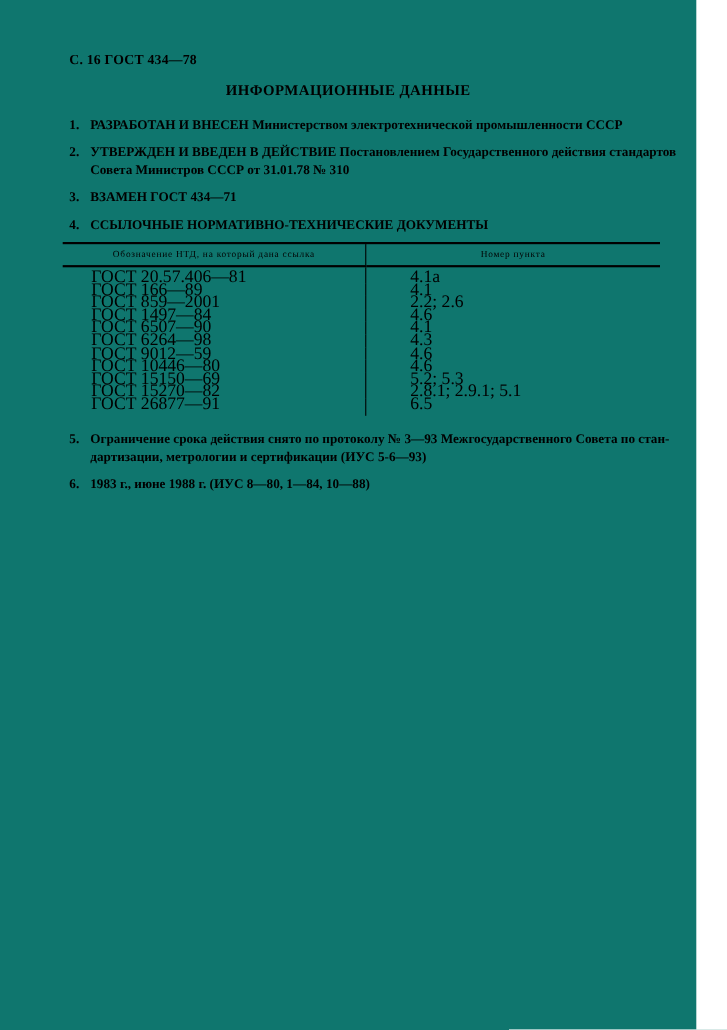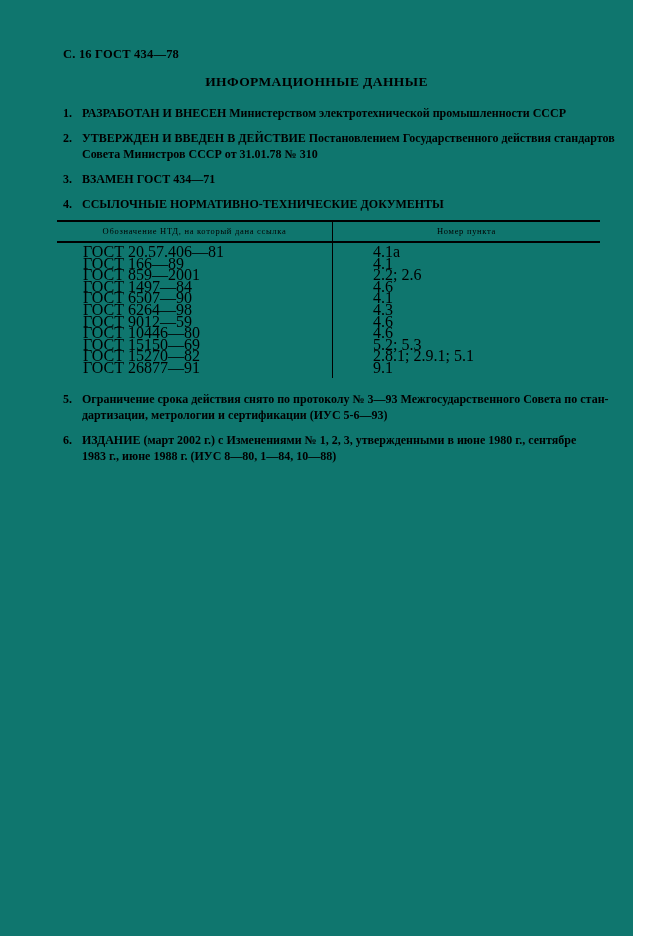--- a/index.html
+++ b/index.html
@@ -163,31 +163,30 @@
         <tr>
           <td class="c1">ГОСТ 15150—69</td>
           <td class="c2">5.2; 5.3</td>
         </tr>
         <tr>
           <td class="c1">ГОСТ 15270—82</td>
           <td class="c2">2.8.1; 2.9.1; 5.1</td>
         </tr>
         <tr>
           <td class="c1">ГОСТ 26877—91</td>
-          <td class="c2">9.1</td>
+          <td class="c2">6.5</td>
         </tr>
       </tbody>
     </table>
 
     <div class="item after-table">
       <span class="num">5.</span>
       <div class="line just">Ограничение срока действия снято по протоколу № 3—93 Межгосударственного Совета по стан-</div>
       <div class="line">дартизации, метрологии и сертификации (ИУС 5-6—93)</div>
     </div>
 
     <div class="item">
       <span class="num">6.</span>
-      <div class="line just">ИЗДАНИЕ (март 2002 г.) с Изменениями  № 1, 2, 3, утвержденными в июне 1980 г.,  сентябре</div>
       <div class="line">1983 г., июне 1988 г. (ИУС 8—80, 1—84, 10—88)</div>
     </div>
 
   </div>
 </div>
 
 </body></html>

